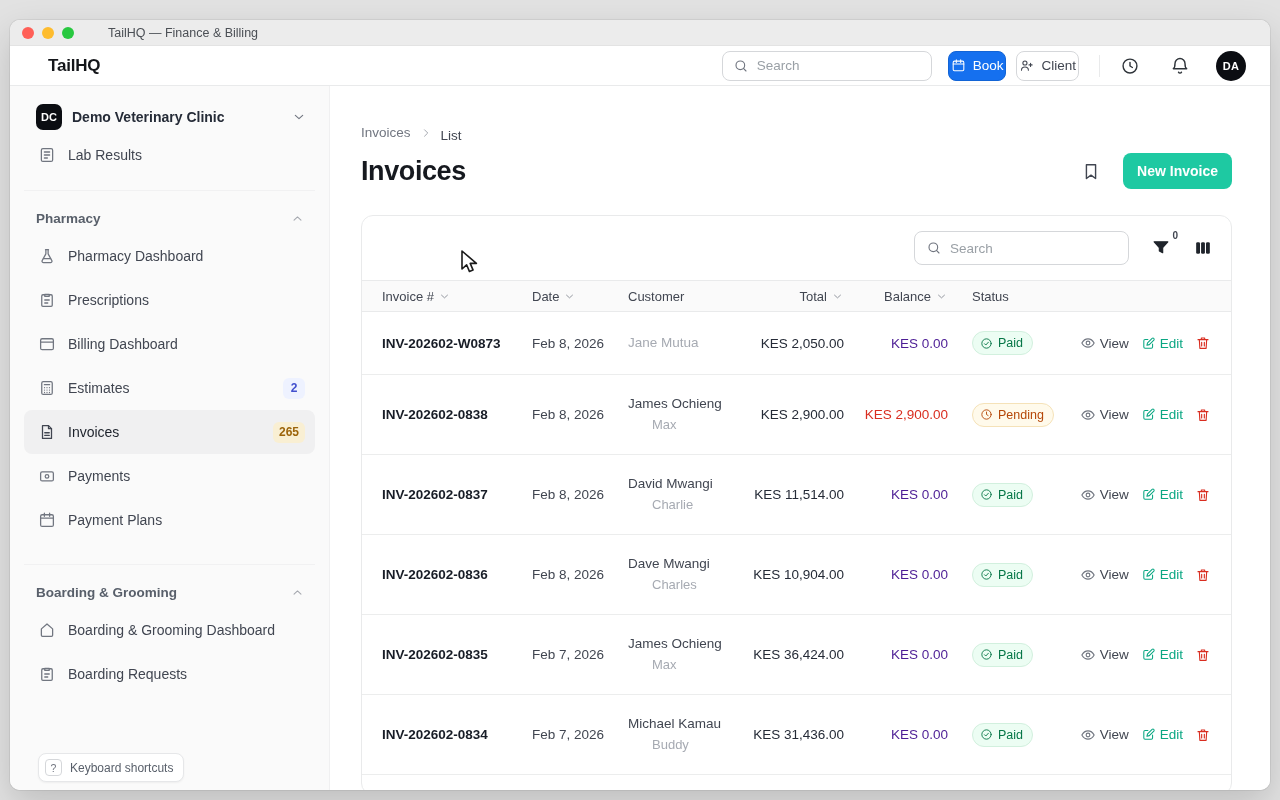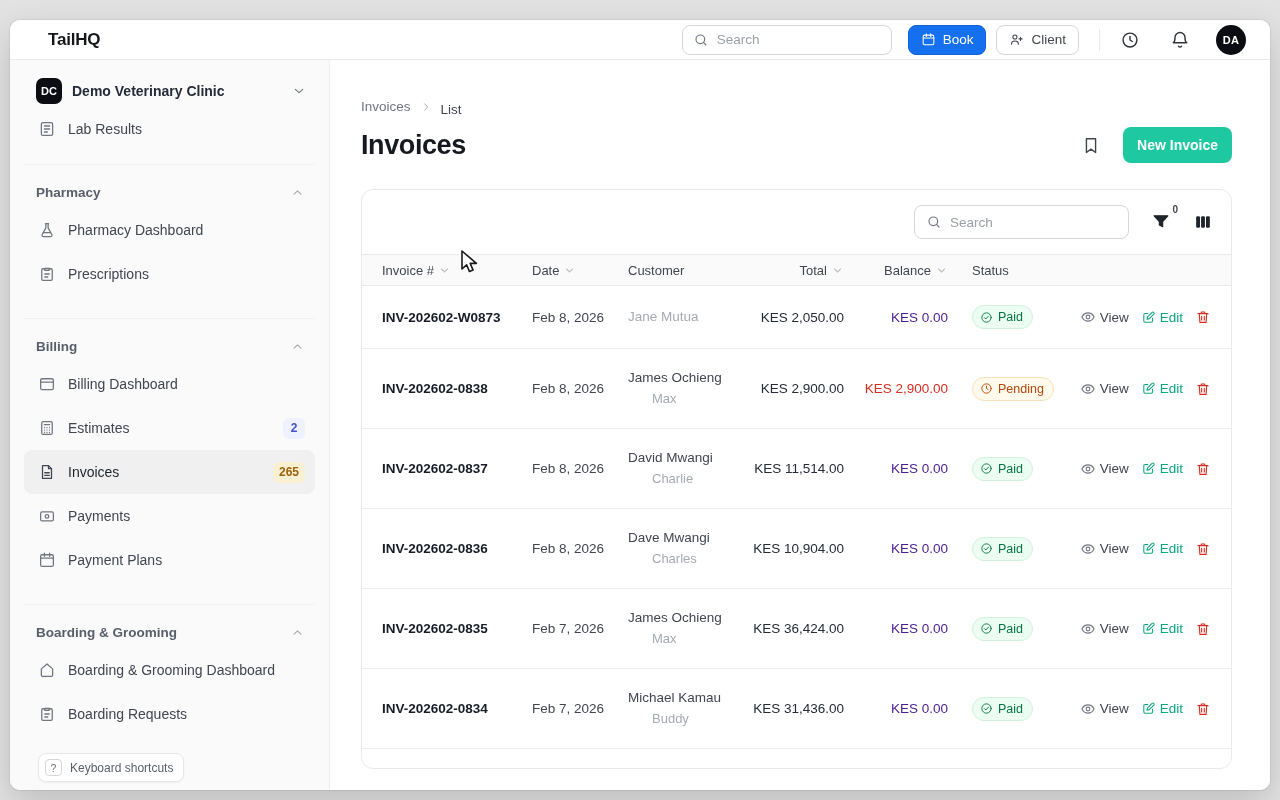--- a/index.html
+++ b/index.html
@@ -23,21 +23,21 @@
   .light.green { background:#28c840; }
   .tb-title { margin-left:34px; font-size:12.5px; color:#4b4f55; }
 
   
   .navbar { height:40px; flex:none; display:flex; align-items:center; background:#fff; border-bottom:1px solid #e9eaeb; padding:0 24px 0 38px; }
   .logo { font-size:17px; font-weight:700; color:#14161a; letter-spacing:-.2px; }
   .nav-search { margin-left:auto; width:210px; height:30px; border:1px solid #d5d7da; border-radius:8px; display:flex; align-items:center; gap:8px; padding:0 10px; background:#fff; }
   .nav-search .icn { width:16px; height:16px; }
   .nav-search input, .tbl-search input { border:none; outline:none; width:100%; font-size:13.5px; color:#414651; background:transparent; font-family:inherit; }
   .nav-search input::placeholder, .tbl-search input::placeholder { color:#9aa0a6; }
-  .btn { height:30px; border-radius:8px; display:inline-flex; align-items:center; gap:7px; font-size:13.5px; font-weight:500; padding:0 12px; font-family:inherit; cursor:default; }
+  .btn { height:30px; border-radius:8px; display:inline-flex; align-items:center; gap:7px; font-size:13.5px; font-weight:500; padding:0 2px; font-family:inherit; cursor:default; }
   .btn .icn { width:15px; height:15px; color:currentColor; }
   .btn-book { background:#1570ef; border:1px solid #1264d6; color:#fff; margin-left:16px; }
   .btn-client { background:#fff; border:1px solid #d5d7da; color:#414651; margin-left:10px; }
   .nav-div { width:1px; height:22px; background:#e9eaeb; margin:0 20px; }
   .nav-icon { width:20px; height:20px; color:#2f343a; }
   .avatar { width:30px; height:30px; border-radius:50%; background:#0b0d12; color:#fff; font-size:11px; font-weight:700; display:flex; align-items:center; justify-content:center; letter-spacing:.3px; }
 
   .app-body { flex:1; display:flex; min-height:0; }
 
   
@@ -110,20 +110,28 @@
   .act.trash .icn { width:16px; height:16px; color:#d92d20; }
 
   .cursor { position:absolute; left:459px; top:249px; z-index:50; pointer-events:none; }
 </style>
 </head>
 <body>
 
 <div class="stage">
   <div class="window">
 
+    <div class="titlebar">
+      <div class="lights">
+        <span class="light red"></span>
+        <span class="light yellow"></span>
+        <span class="light green"></span>
+      </div>
+      <span class="tb-title">TailHQ — Finance &amp; Billing</span>
+    </div>
 
     <div class="navbar">
       <span class="logo">TailHQ</span>
       <div class="nav-search">
         <span class="icn">
             <svg viewBox="0 0 24 24" fill="none" stroke="currentColor" stroke-width="1.7" stroke-linecap="round" stroke-linejoin="round">
               <circle cx="11" cy="11" r="6.5"></circle>
               <path d="M19.5 19.5l-3.8-3.8"></path>
             </svg>
           </span>
@@ -209,28 +217,20 @@
          <span class="icn">
                 <svg viewBox="0 0 24 24" fill="none" stroke="currentColor" stroke-width="1.7" stroke-linecap="round" stroke-linejoin="round">
                   <path d="M9 4.5h6v2.5H9z"></path>
                   <path d="M15 5h2.5a1.5 1.5 0 0 1 1.5 1.5V19a1.5 1.5 0 0 1-1.5 1.5h-11A1.5 1.5 0 0 1 5 19V6.5A1.5 1.5 0 0 1 6.5 5H9"></path>
                   <path d="M9 12h6M9 16h4"></path>
                 </svg>
               </span>
          <span>Prescriptions</span>
 
        </div>
-            <div class="side-head">
-       <span>Billing</span>
-       <span class="icn">
-                <svg viewBox="0 0 24 24" fill="none" stroke="currentColor" stroke-width="1.7" stroke-linecap="round" stroke-linejoin="round">
-                  <path d="M6.5 14.5l5.5-5 5.5 5"></path>
-                </svg>
-              </span>
-     </div>
             <div class="side-item">
          <span class="icn">
                 <svg viewBox="0 0 24 24" fill="none" stroke="currentColor" stroke-width="1.7" stroke-linecap="round" stroke-linejoin="round">
                   <rect x="3.5" y="5" width="17" height="14.5" rx="2"></rect>
                   <path d="M3.5 9.5h17"></path>
                 </svg>
               </span>
          <span>Billing Dashboard</span>
 
        </div>

